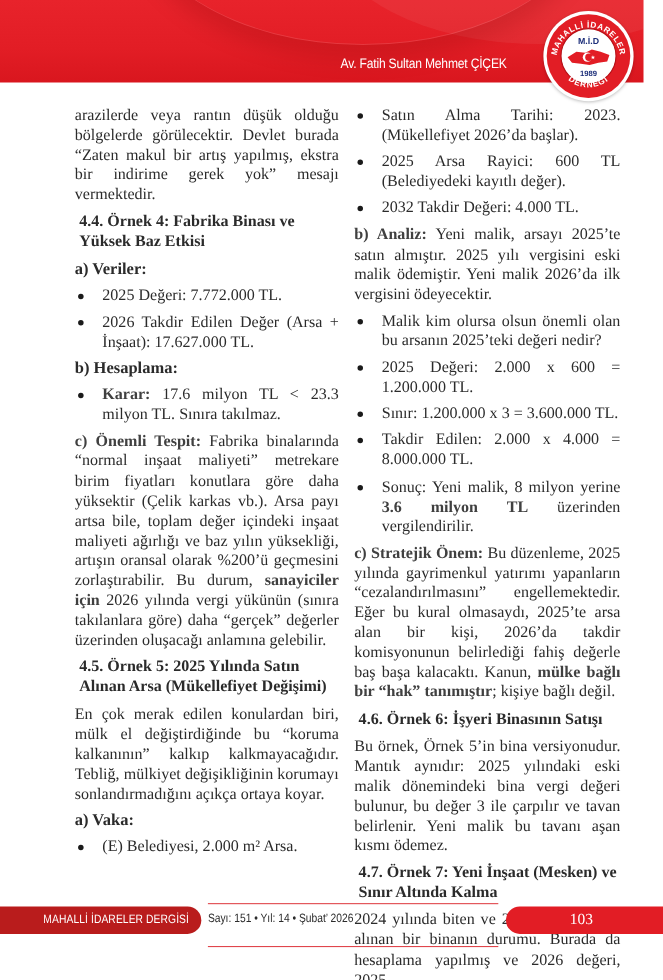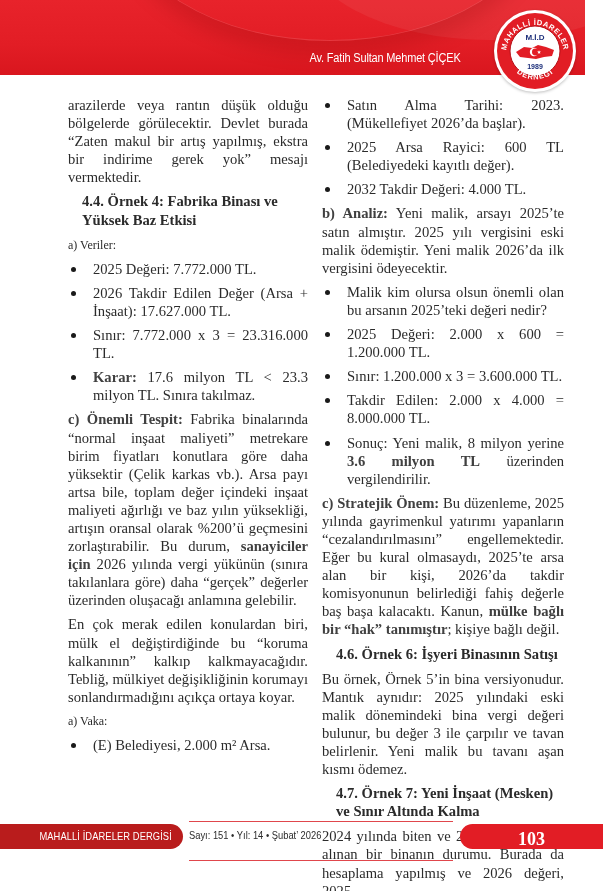--- a/index.html
+++ b/index.html
@@ -39,24 +39,24 @@
   .logo svg { position: absolute; left: 0; top: 0; }
 
   .col {
     position: absolute; top: 96px; width: 240px;
     font-size: 14.6px; line-height: 18.1px; text-align: justify;
   }
   .col.left { left: 68px; }
   .col.right { left: 322px; width: 242px; }
   .col p { margin: 0 0 6px 0; }
   .col h3 {
-    margin: 0 0 7px 14px; font-size: 14.6px; line-height: 18.1px; font-weight: bold;
+    margin: 0 0 7px 4px; font-size: 14.6px; line-height: 18.1px; font-weight: bold;
     text-align: left; color: #2b2b2b;
   }
-  .col h4 { margin: 0 0 6px 0; font-size: 12px; line-height: 18.1px; font-weight: normal; }
+  .col h4 { margin: 0 0 6px 0; font-size: 15px; line-height: 18.1px; font-weight: bold; }
   .col ul { list-style: none; margin: 0 0 6px 0; padding: 0; }
   .col li {
     position: relative; padding-left: 25px; margin-bottom: 6px; text-align: justify;
   }
   .col li::before {
     content: ""; position: absolute; left: 3px; top: 7px;
     width: 5px; height: 5px; border-radius: 50%; background: #1a1a1a;
   }
   b { font-weight: bold; color: #404040; }
 
@@ -84,21 +84,21 @@
     font-size: 11px; color: #2b2b2b; white-space: nowrap;
     transform: scaleX(0.85); transform-origin: left center;
   }
   .footer .page {
     position: absolute; left: 460px; top: 0; width: 143px; height: 25px;
     background: #e21d25; border-radius: 13px 0 0 13px;
   }
   .footer .page span {
     position: absolute; left: 58px; top: 5px;
     font-family: "Liberation Serif", "DejaVu Serif", serif;
-    font-size: 18px; color: #ffffff; font-weight: bold;
+    font-size: 14px; color: #ffffff; font-weight: normal;
   }
 </style>
 </head>
 <body>
 
 <div class="header">
   <div class="swoosh2"></div>
   <div class="swoosh"></div>
   <div class="author">Av. Fatih Sultan Mehmet ÇİÇEK</div>
 </div>
@@ -127,25 +127,26 @@
 </div>
 
 <div class="col left">
   <p>arazilerde veya rantın düşük olduğu bölgelerde görülecektir. Devlet burada “Zaten makul bir artış yapılmış, ekstra bir indirime gerek yok” mesajı vermektedir.</p>
   <h3>4.4. Örnek 4: Fabrika Binası ve Yüksek Baz Etkisi</h3>
   <h4>a) Veriler:</h4>
   <ul>
     <li>2025 Değeri: 7.772.000 TL.</li>
     <li>2026 Takdir Edilen Değer (Arsa + İnşaat): 17.627.000 TL.</li>
   </ul>
+  <h4>b) Hesaplama:</h4>
   <ul>
-    <li>Sınır: 7.772.000 x 3 = 23.316.000 TL.</li>
     <li><b>Karar:</b><span> 17.6 milyon TL &lt; 23.3 milyon TL. Sınıra takılmaz.</span></li>
   </ul>
   <p><b>c) Önemli Tespit:</b><span> Fabrika binalarında “normal inşaat maliyeti” metrekare birim fiyatları konutlara göre daha yüksektir (Çelik karkas vb.). Arsa payı artsa bile, toplam değer içindeki inşaat maliyeti ağırlığı ve baz yılın yüksekliği, artışın oransal olarak %200’ü geçmesini zorlaştırabilir. Bu durum, </span><b>sanayiciler için</b><span> 2026 yılında vergi yükünün (sınıra takılanlara göre) daha “gerçek” değerler üzerinden oluşacağı anlamına gelebilir.</span></p>
+  <h3>4.5. Örnek 5: 2025 Yılında Satın Alınan Arsa (Mükellefiyet Değişimi)</h3>
   <p>En çok merak edilen konulardan biri, mülk el değiştirdiğinde bu “koruma kalkanının” kalkıp kalkmayacağıdır. Tebliğ, mülkiyet değişikliğinin korumayı sonlandırmadığını açıkça ortaya koyar.</p>
   <h4>a) Vaka:</h4>
   <ul>
     <li>(E) Belediyesi, 2.000 m² Arsa.</li>
   </ul>
 </div>
 
 <div class="col right">
   <ul>
     <li>Satın Alma Tarihi: 2023. (Mükellefiyet 2026’da başlar).</li>

